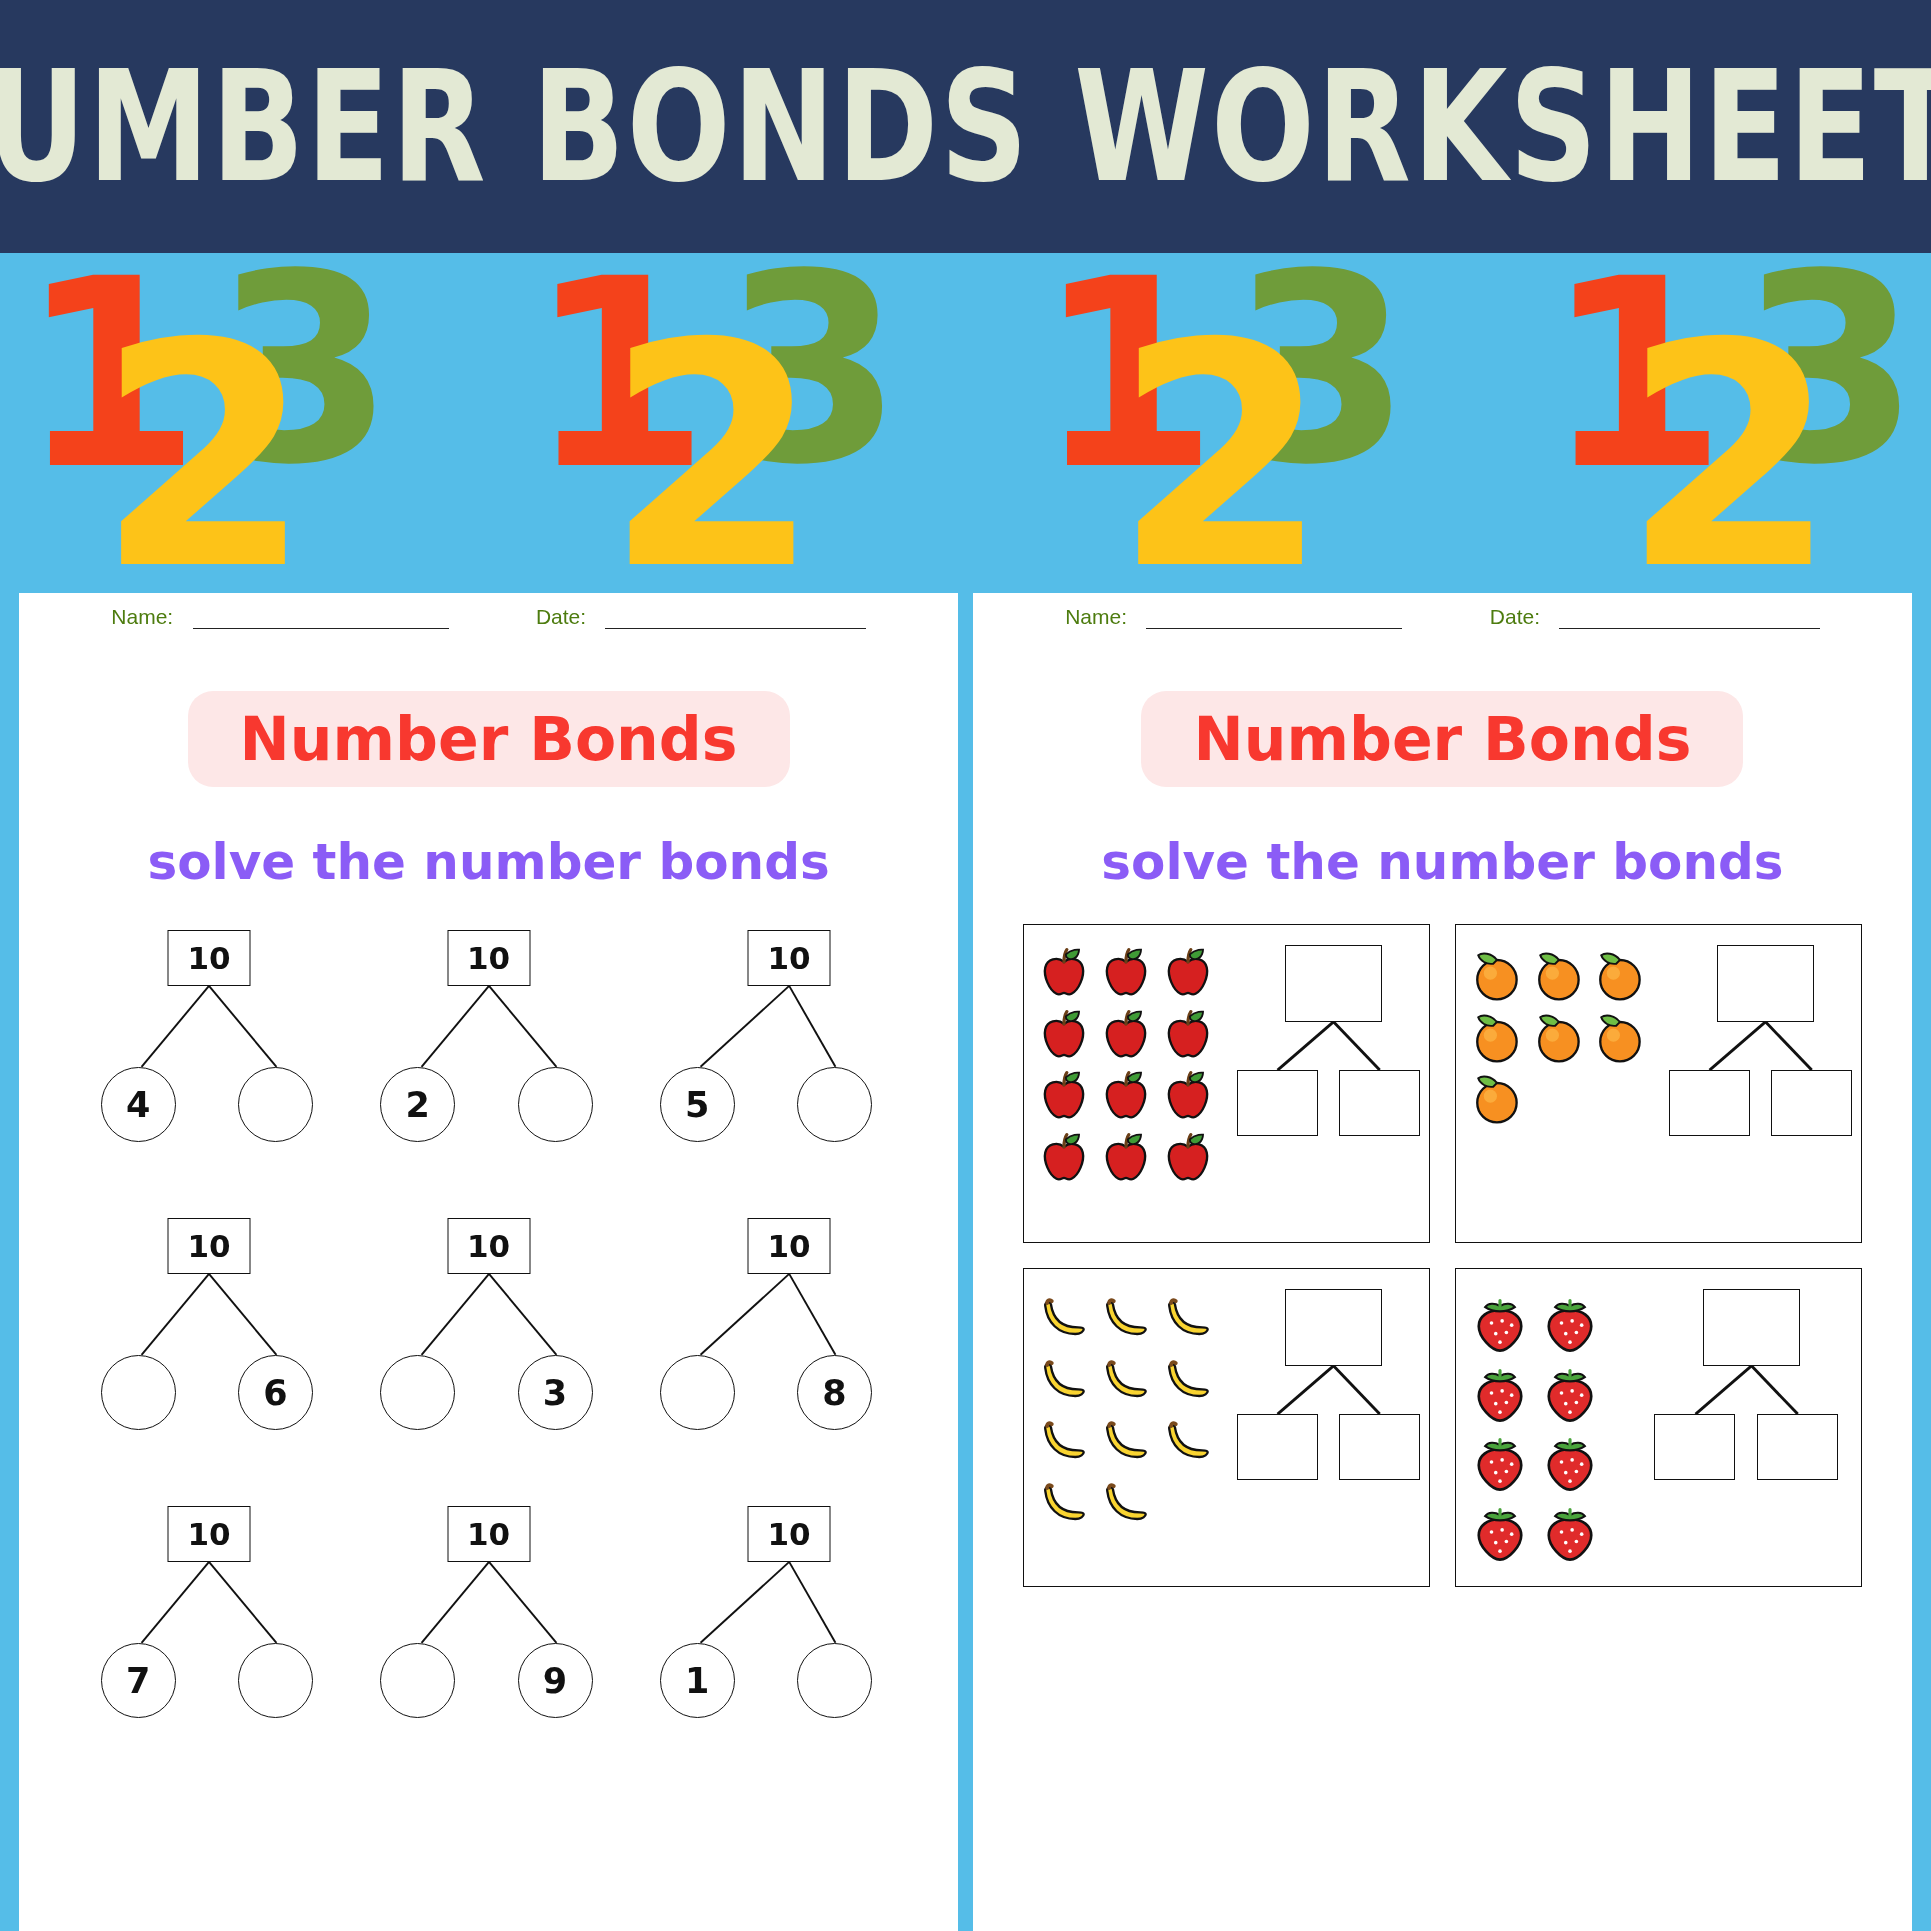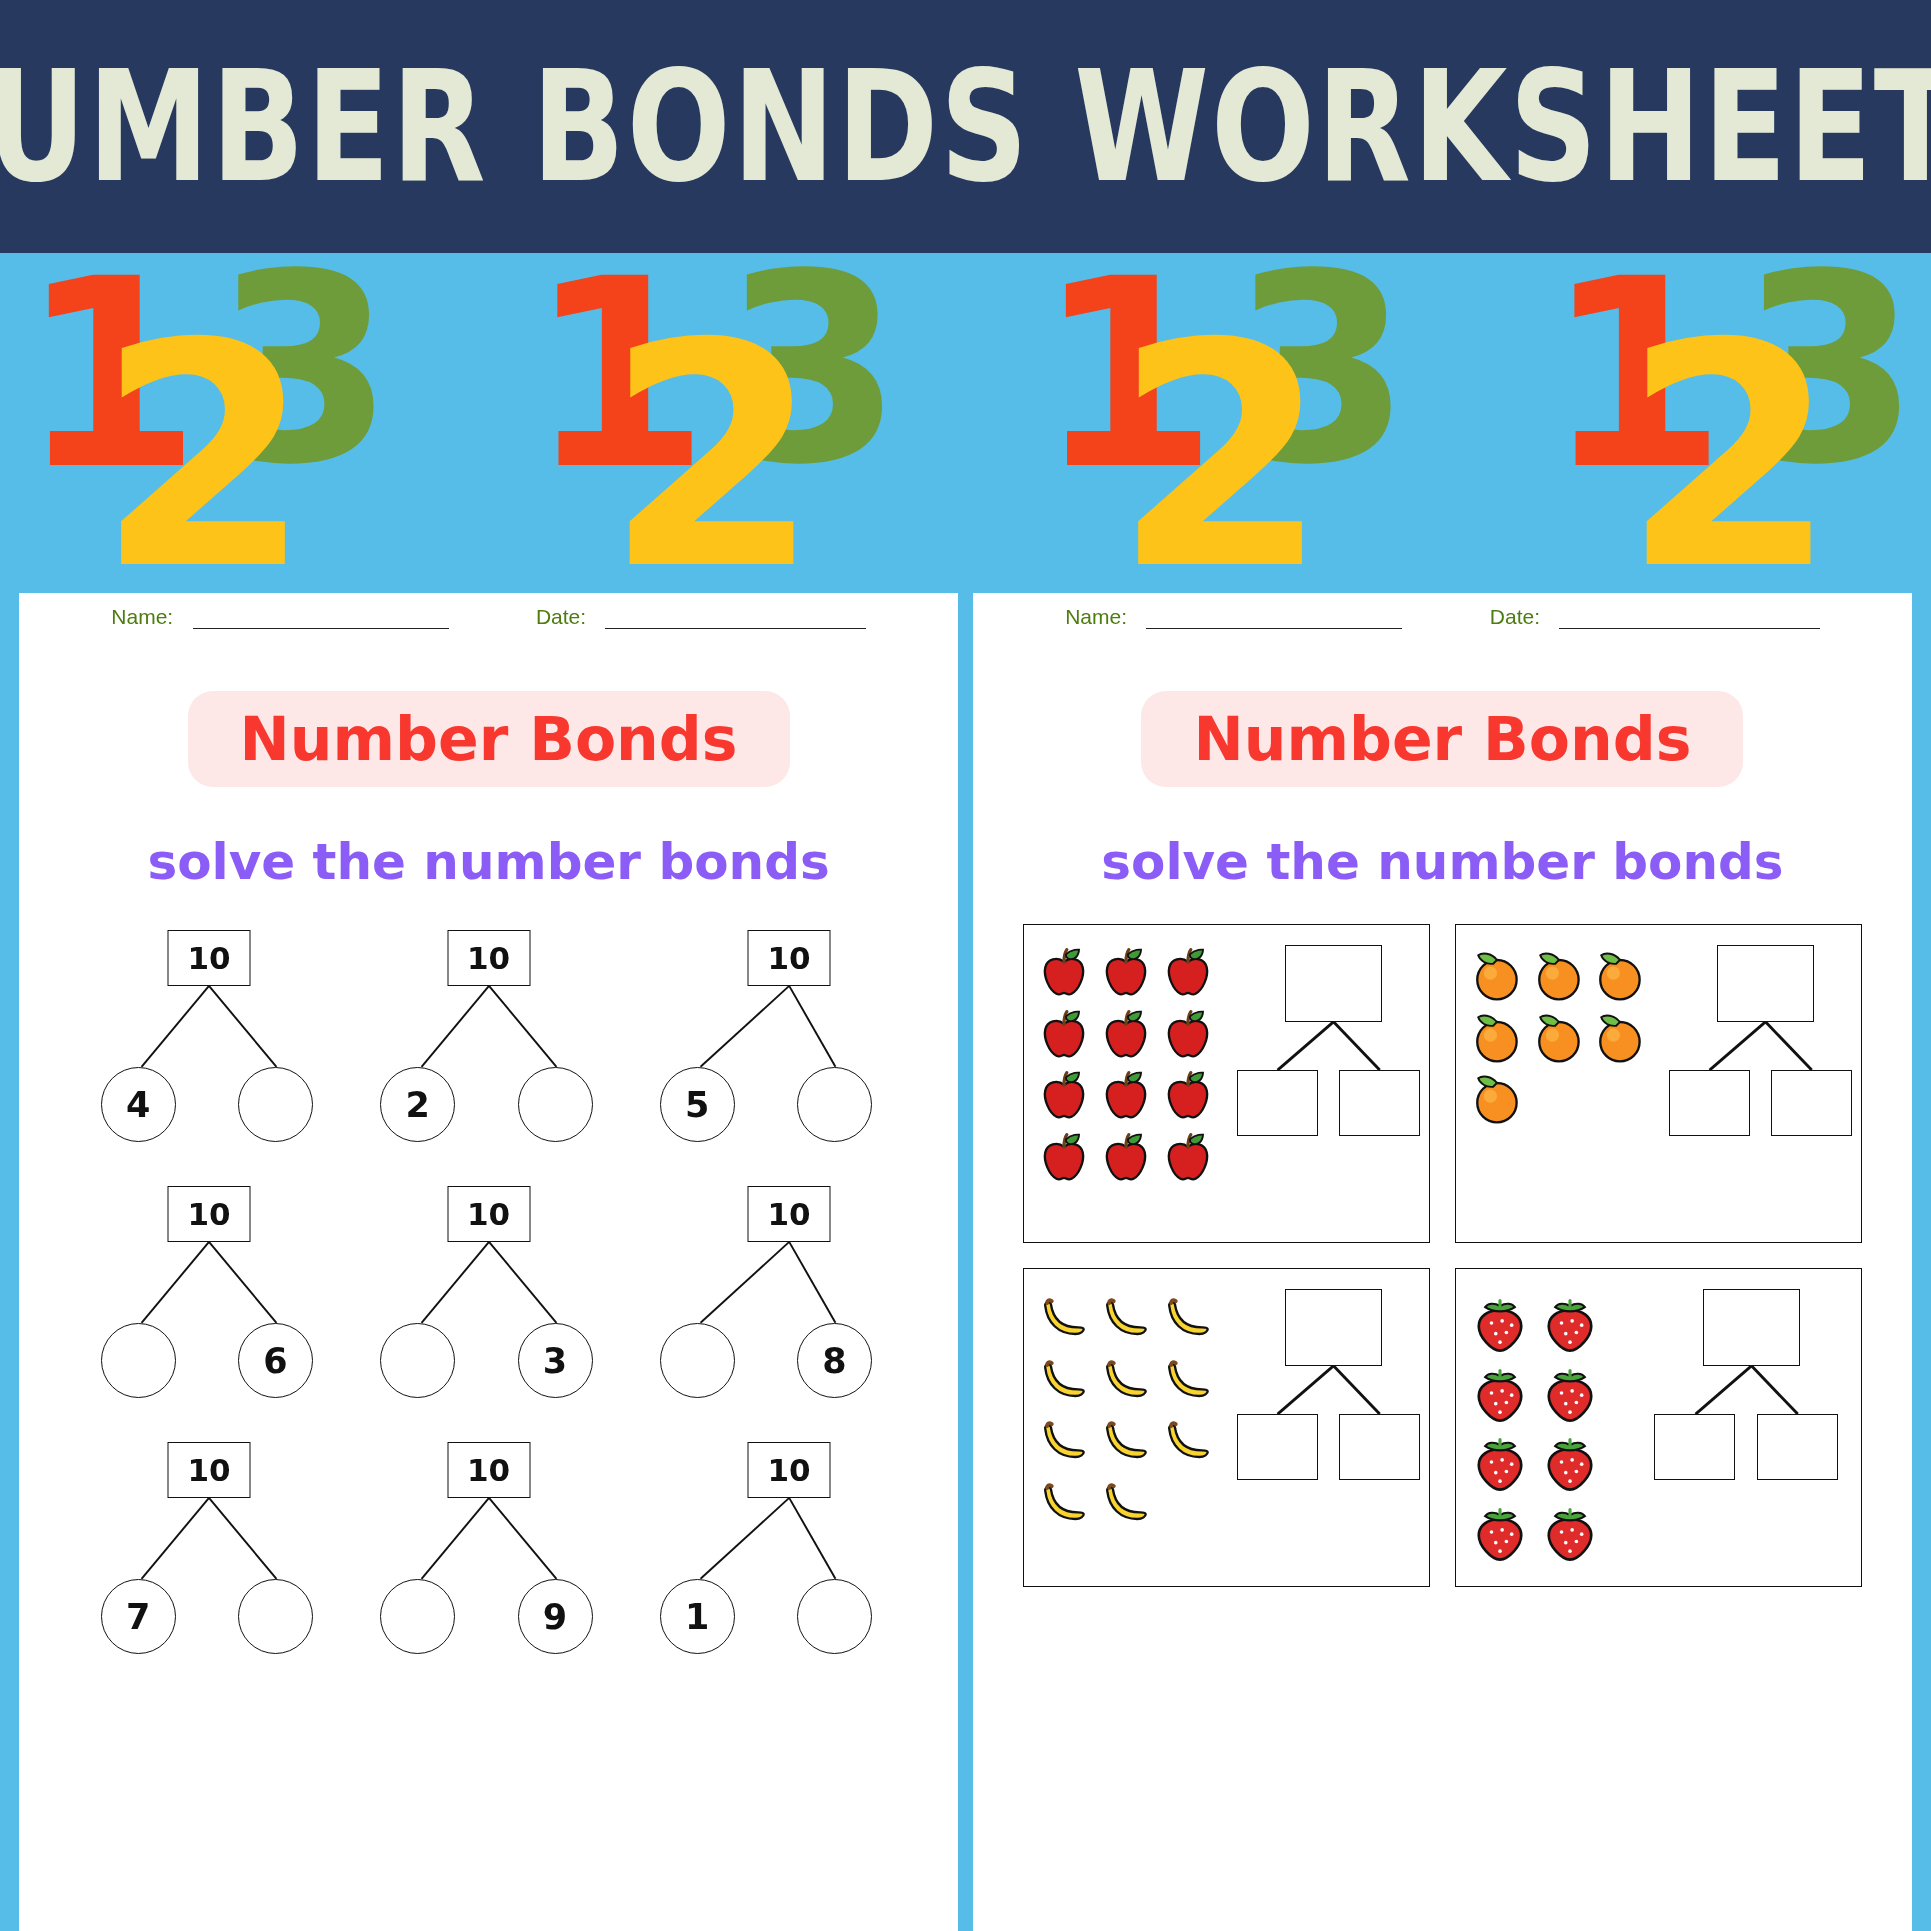--- a/index.html
+++ b/index.html
@@ -106,21 +106,21 @@
     font-size: 50px;
     color: #8b5cf6;
     margin-top: 46px;
   }
 
   
   .bond-grid {
     margin-top: 39px;
     display: grid;
     grid-template-columns: repeat(3, 1fr);
-    row-gap: 44px;
+    row-gap: 76px;
     justify-items: center;
     text-align: right;
   }
   .bond { position: relative; width: 232px; height: 212px; }
   .bond .top-box {
     position: absolute; left: 50%; transform: translateX(-50%);
     top: 0;
     width: 83px; height: 56px;
     border: 1.9px solid #111;
     display: flex; align-items: center; justify-content: center;

